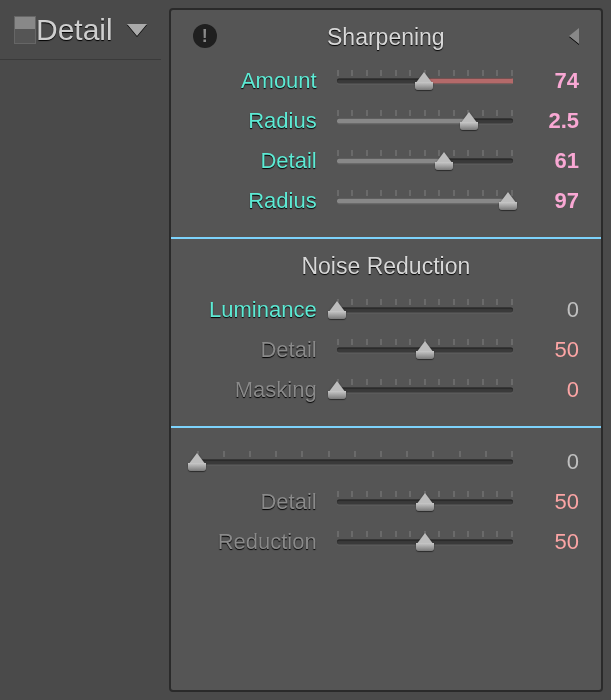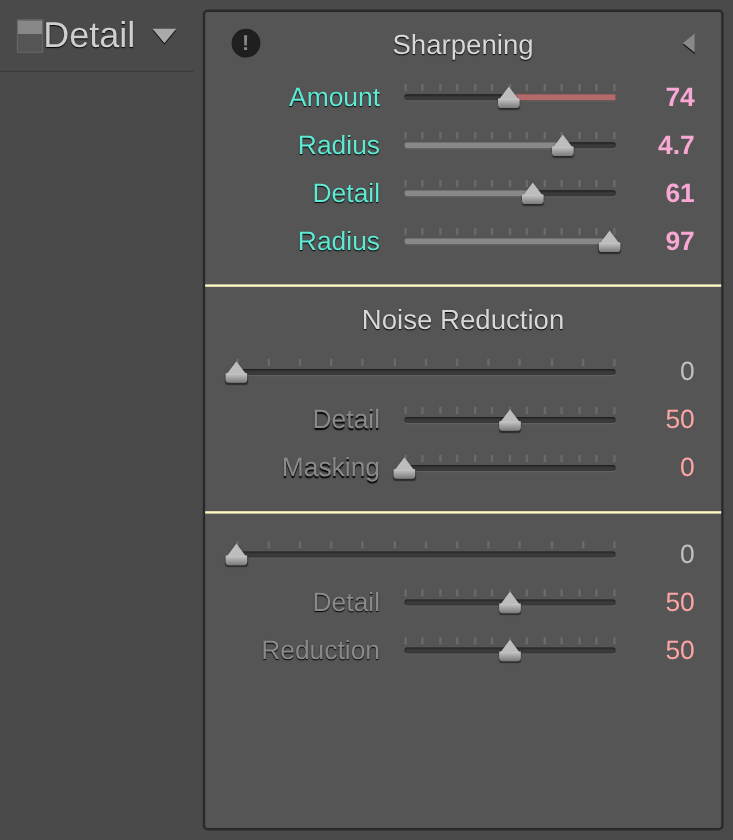--- a/index.html
+++ b/index.html
@@ -59,21 +59,21 @@
     border: 2px solid #2a2a2a;
     border-radius: 4px;
     height: 100%;
     display: flex;
     flex-direction: column;
   }
   .section {
     padding: 14px 22px 16px 22px;
     position: relative;
   }
-  .section + .section { border-top: 2px solid #fef9c3; }
+  .section + .section { border-top: 2px solid #7dd3fc; }
   .section-header {
     text-align: center;
     font-size: 23px;
     color: #d8d8d8;
     margin-bottom: 10px;
     text-shadow: 0 1px 1px #000;
     position: relative;
   }
   .alert-icon {
     position: absolute;
@@ -266,21 +266,21 @@
                   <span></span>
                   <span></span>
                   <span></span>
                   <span></span>
                 </div>
             <div class="track-line"></div>
             <div class="track-fill" style="width:75%"></div>
             <div class="thumb" style="left:75%"></div>
           </div>
             </div>
-          <div class="slider-value">4.7</div>
+          <div class="slider-value">2.5</div>
         </div>
 
         <div class="slider-row">
           <div class="slider-label">Detail</div>
           <div class="slider-track-wrap">
               <div class="slider-track">
             <div class="ticks">
                   <span></span>
                   <span></span>
                   <span></span>
@@ -330,20 +330,21 @@
           <div class="slider-value">97</div>
         </div>
       </div>
 
       <div class="section">
         <div class="section-header">
           <span>Noise Reduction</span>
         </div>
 
         <div class="slider-row">
+          <div class="slider-label">Luminance</div>
           <div class="slider-track-wrap">
               <div class="slider-track">
             <div class="ticks">
                   <span></span>
                   <span></span>
                   <span></span>
                   <span></span>
                   <span></span>
                   <span></span>
                   <span></span>

